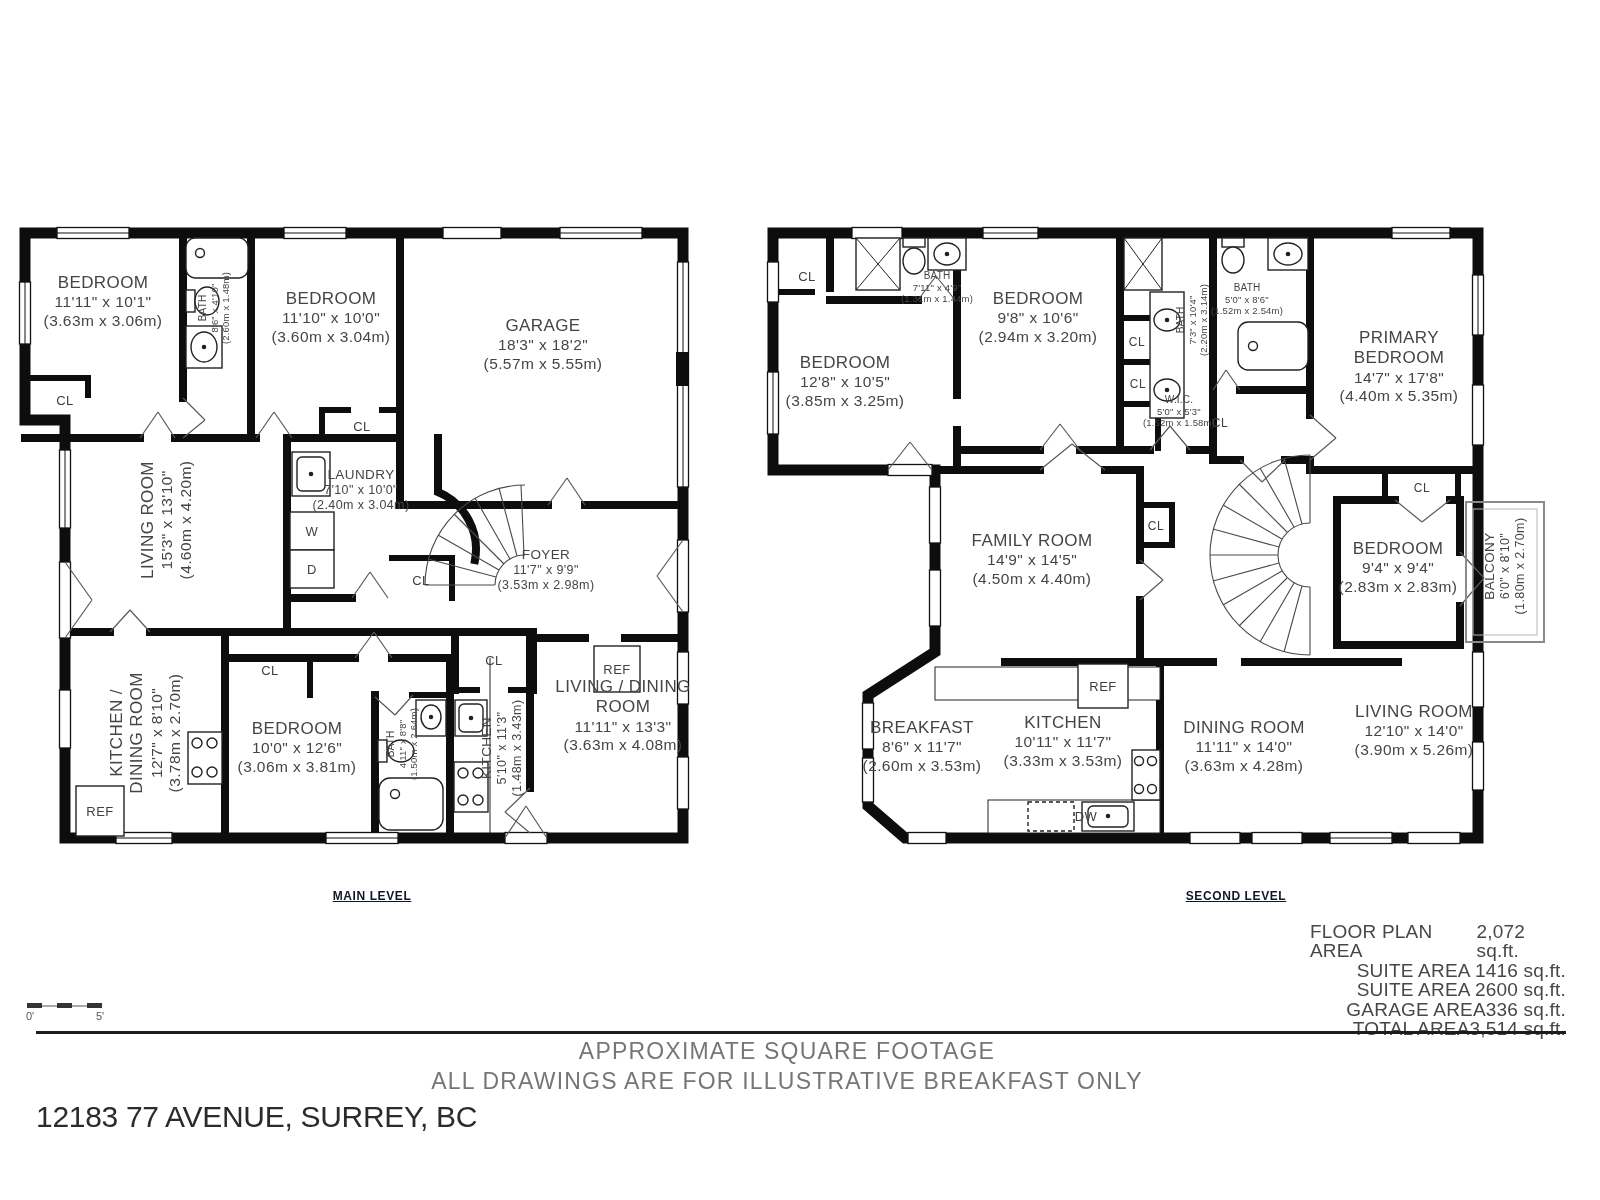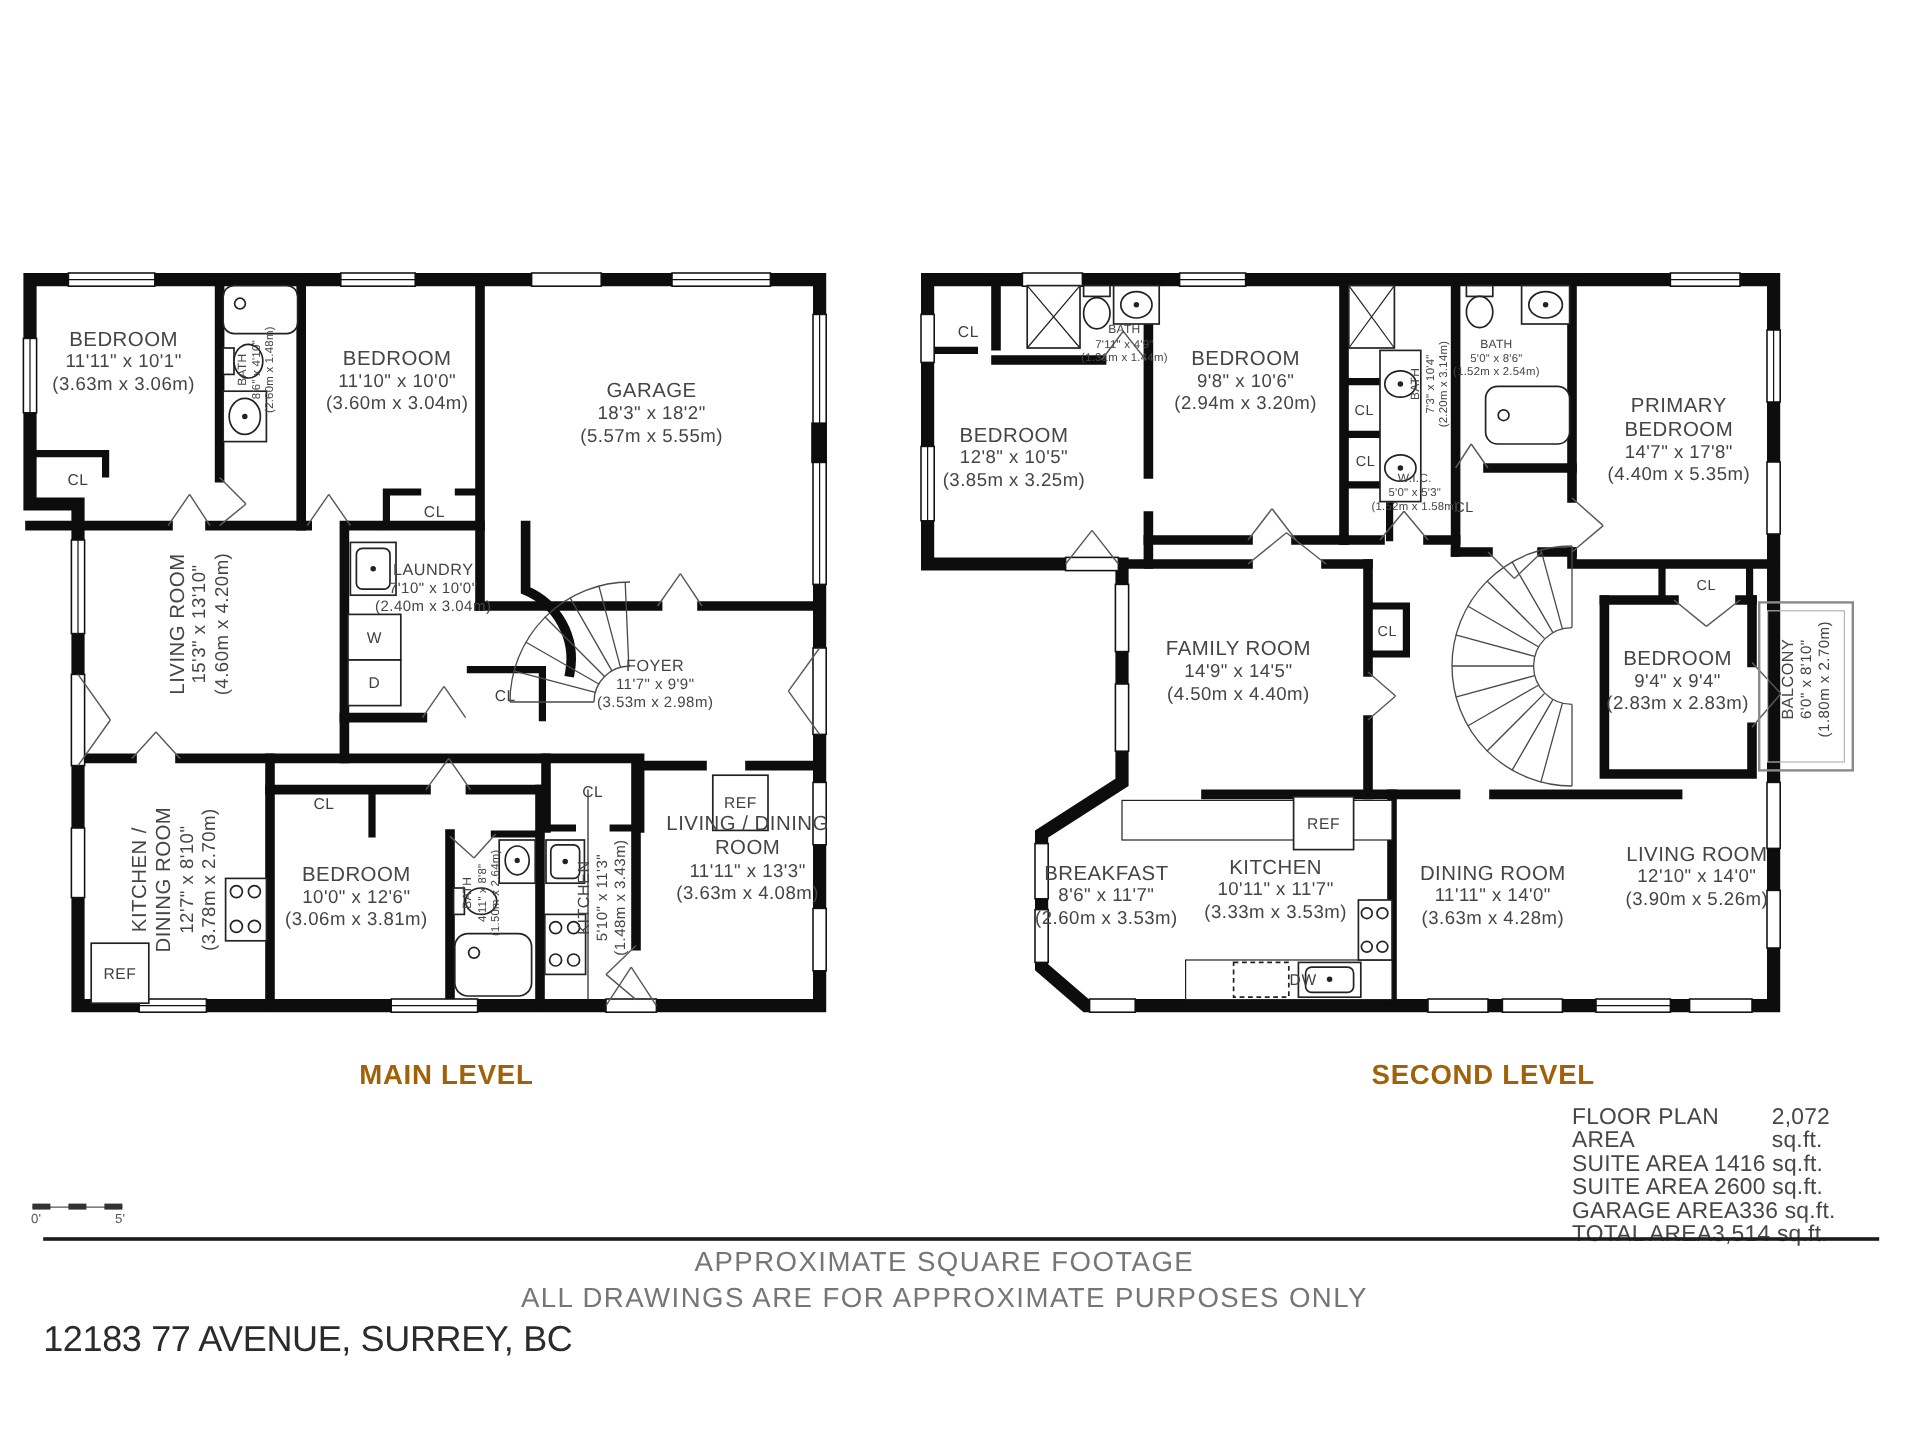--- a/index.html
+++ b/index.html
@@ -6,23 +6,23 @@
   body{width:1600px;height:1200px;position:relative;font-family:"Liberation Sans",sans-serif;color:#454545;overflow:hidden;}
   #plan-svg{position:absolute;left:0;top:0;}
   .room{position:absolute;transform:translate(-50%,-50%);text-align:center;width:max-content;line-height:1.2;letter-spacing:.4px;white-space:pre-line;color:#454545;}
   .room .rn{font-size:17px;}
   .room .rd{font-size:15.5px;}
   .room.md .rn{font-size:13.5px}.room.md .rd{font-size:12.5px}
   .room.sm .rn{font-size:10px;letter-spacing:.2px}.room.sm .rd{font-size:9.5px;letter-spacing:.2px}
   .room.rot{transform:translate(-50%,-50%) rotate(-90deg);}
   .marker{position:absolute;transform:translate(-50%,-50%);font-size:13px;letter-spacing:.5px;color:#3f3f3f;width:max-content;}
   .marker.sm{font-size:12px;}
-  .lvl{position:absolute;transform:translate(-50%,-50%);font-weight:bold;font-size:23px;letter-spacing:.6px;color:#a16207;width:max-content;}
+  .lvl{position:absolute;transform:translate(-50%,-50%);font-weight:bold;font-size:12px;letter-spacing:.6px;color:#0f172a;width:max-content;text-decoration:underline;}
   #areas{position:absolute;left:1310px;top:922px;width:256px;font-size:19px;color:#474747;letter-spacing:.2px;}
-  #areas .row{display:flex;justify-content:flex-start;line-height:19.4px;}
+  #areas .row{display:flex;justify-content:flex-end;line-height:19.4px;}
   .caption{position:absolute;left:787px;transform:translateX(-50%);font-size:23px;color:#767676;letter-spacing:1.2px;white-space:nowrap;}
   #address{position:absolute;left:36px;top:1100px;font-size:30px;color:#2b2b2b;letter-spacing:-.3px;}
   #divider{position:absolute;left:36px;top:1031px;width:1530px;height:3px;background:#1c1c1c;}
   .scale-label{position:absolute;font-size:11px;color:#555;transform:translate(-50%,0);}
 </style>
 </head>
 <body>
 
 <svg id="plan-svg" width="1600" height="1200" viewBox="0 0 1600 1200">
 
@@ -320,14 +320,14 @@
   <div class="row">
       <span>TOTAL AREA</span>
       <span>3,514 sq.ft.</span>
     </div>
 </div>
 
 <div class="scale-label" style="left:30px;top:1010px">0'</div>
 <div class="scale-label" style="left:100px;top:1010px">5'</div>
 <div id="divider"></div>
 <div class="caption" style="top:1038px">APPROXIMATE SQUARE FOOTAGE</div>
-<div class="caption" style="top:1068px">ALL DRAWINGS ARE FOR APPROXIMATE PURPOSES ONLY</div>
+<div class="caption" style="top:1068px">ALL DRAWINGS ARE FOR ILLUSTRATIVE BREAKFAST ONLY</div>
 <div id="address">12183 77 AVENUE, SURREY, BC</div>
 
 </body></html>

